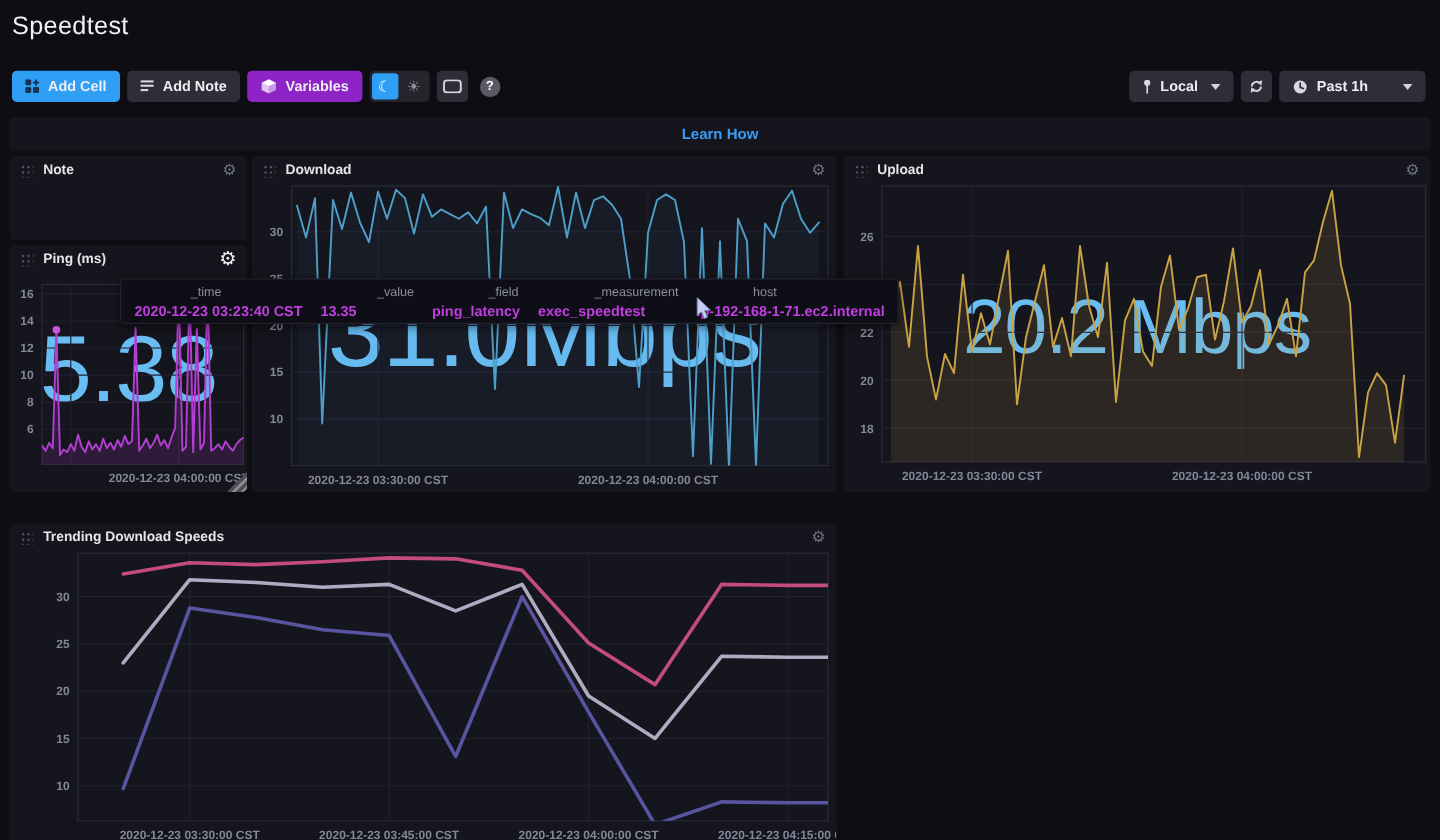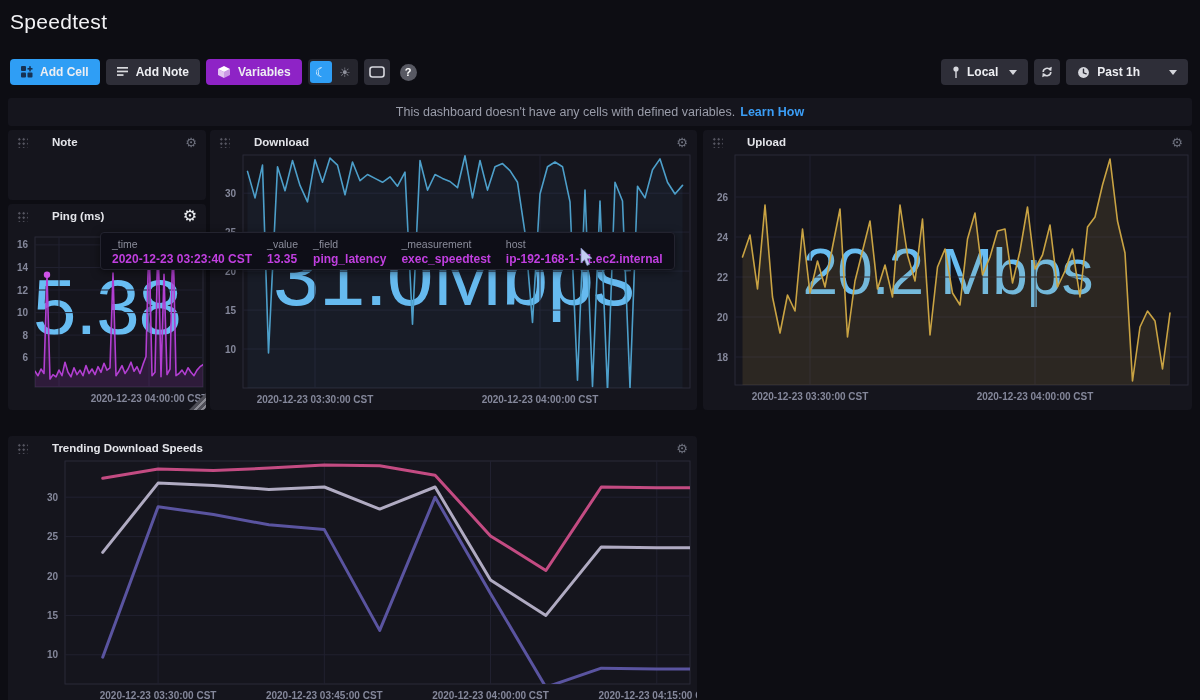--- a/index.html
+++ b/index.html
@@ -22,21 +22,21 @@
   .icon-btn { width:26px; height:26px; background:#2e2e38; border-radius:4px; display:flex; align-items:center; justify-content:center; }
   .help-circle { width:17px; height:17px; margin-left:4px; border-radius:50%; background:#585963; color:#fff; font-size:11px; font-weight:bold; display:flex; align-items:center; justify-content:center; }
   .chev { width:0; height:0; border-left:4px solid transparent; border-right:4px solid transparent; border-top:5px solid #d4d5db; margin-left:4px; }
 
   
   .notice { position:absolute; left:8px; right:8px; top:98px; height:28px; background:#15151d; border-radius:3px; display:flex; align-items:center; justify-content:center; gap:5px; font-size:12.5px; color:#9a9daa; }
   .notice a { color:#3b9df5; font-weight:bold; text-decoration:none; cursor:pointer; }
 
   
   .panel { position:absolute; background:#15151d; border-radius:4px; overflow:hidden; }
-  .panel-header { height:24px; display:flex; align-items:center; gap:24px; padding:0 9px; }
+  .panel-header { height:24px; display:flex; align-items:center; gap:8px; padding:0 9px; }
   .drag-handle { width:11px; height:11px; flex:0 0 11px;
     background-image:radial-gradient(circle, #5d5d68 1.1px, transparent 1.2px);
     background-size:4.5px 4.5px; background-position:0 0; cursor:grab; }
   .panel-title { font-size:11.5px; font-weight:bold; color:#e4e5ea; white-space:nowrap; }
   .gear { margin-left:auto; color:#6e717e; font-size:13px; font-family:"DejaVu Sans",sans-serif; cursor:pointer; line-height:1; }
   .gear.bright { color:#eef0f4; font-size:16px; }
   .note-content { padding:12px 0 0 20px; font-size:26px; color:#d6d7dc; }
 
   .grid-layer,.line-layer { position:absolute; left:0; top:0; width:100%; height:100%; }
   .grid-layer text { font:700 10px "Liberation Sans",sans-serif; fill:#84879a; }
@@ -46,21 +46,21 @@
   #panel-download .stat { top:104px; font-size:84px; }
   #panel-upload .stat { top:110px; font-size:64px; }
 
   .resize-handle { position:absolute; right:0; bottom:0; width:17px; height:17px;
     background:repeating-linear-gradient(135deg, #8a8a93 0 2px, #4e4e57 2px 5px);
     clip-path:polygon(100% 0, 100% 100%, 0 100%); cursor:nwse-resize; }
 
   
   .tooltip { position:absolute; left:100px; top:232px; height:38px; background:#0e0e17; border:1px solid #23232f; border-radius:4px; box-shadow:0 2px 8px rgba(0,0,0,.5); display:flex; gap:15px; padding:5px 11px; z-index:60; }
   .tt-col { display:flex; flex-direction:column; gap:2px; }
-  .tt-label { font-size:10.5px; color:#8b8d9b; }
+  .tt-label { font-size:10.5px; color:#8b8d9b;margin-left:47px; }
   .tt-value { font-size:12px; font-weight:bold; color:#c13fe0; white-space:nowrap; }
 
   .cursor { position:absolute; left:580px; top:248px; z-index:70; }
 
   svg.ic { display:block; }
 </style>
 </head>
 <body>
 
 <div class="page">
@@ -144,21 +144,20 @@
               <path d="M6.5,3.2 L6.5,6.8 L9.2,7.8" fill="none" stroke="#2e2e38" stroke-width="1.4" stroke-linecap="round"></path>
             </svg>
         </span>
         <span>Past 1h</span>
         <span class="chev" style="margin-left:22px;"></span>
       </div>
     </div>
   </div>
 
   <div class="notice">
-    <span>This dashboard doesn't have any cells with defined variables.</span>
     <a>Learn How</a>
   </div>
 
   <div class="panel" id="panel-note" style="left:8px;top:130px;width:198px;height:70px;">
     <div class="panel-header">
       <span class="drag-handle"></span>
       <span class="panel-title">Note</span>
       <span class="gear">⚙</span>
     </div>
   </div>

